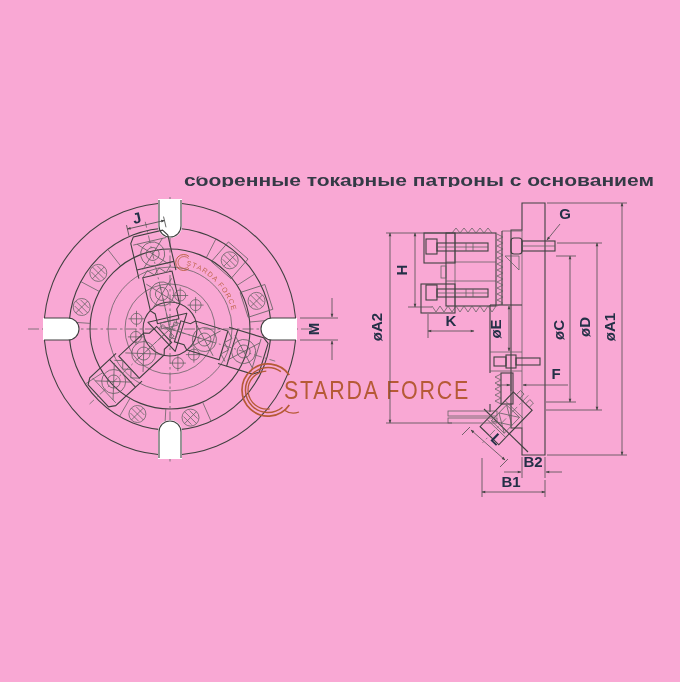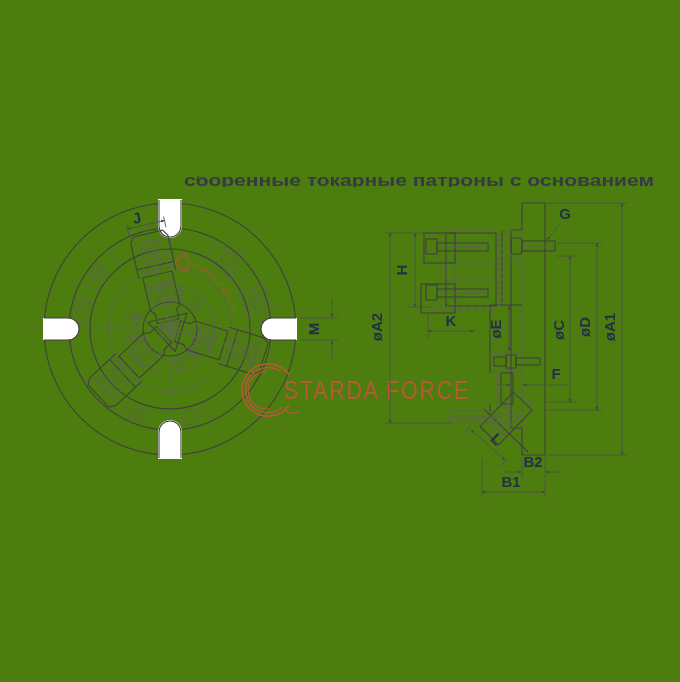--- a/index.html
+++ b/index.html
@@ -1,16 +1,16 @@
 <!DOCTYPE html>
 <html><head>
 <meta charset="utf-8">
 <style>
   html,body{margin:0;padding:0;background:#ffffff;}
-  #stage{position:relative;width:680px;height:682px;background:#4d7c0f;overflow:hidden;
+  #stage{position:relative;width:680px;height:682px;background:#f9a8d4;overflow:hidden;
          font-family:"Liberation Sans",sans-serif;}
   svg{display:block;}
   .ln{stroke:#404040;stroke-width:1.1;fill:none;}
   .tn{stroke:#5f5f5f;stroke-width:0.75;fill:none;}
   .cl{stroke:#666666;stroke-width:0.8;fill:none;stroke-dasharray:11 3 2.5 3;}
   .cl2{stroke:#666666;stroke-width:0.7;fill:none;stroke-dasharray:8 3 2 3;}
   .dm{stroke:#4f4f4f;stroke-width:0.8;fill:none;}
   .wf{fill:#ffffff;stroke:none;}
   .dimtext{font-family:"Liberation Sans",sans-serif;font-size:15px;font-weight:bold;
            fill:#243047;}

